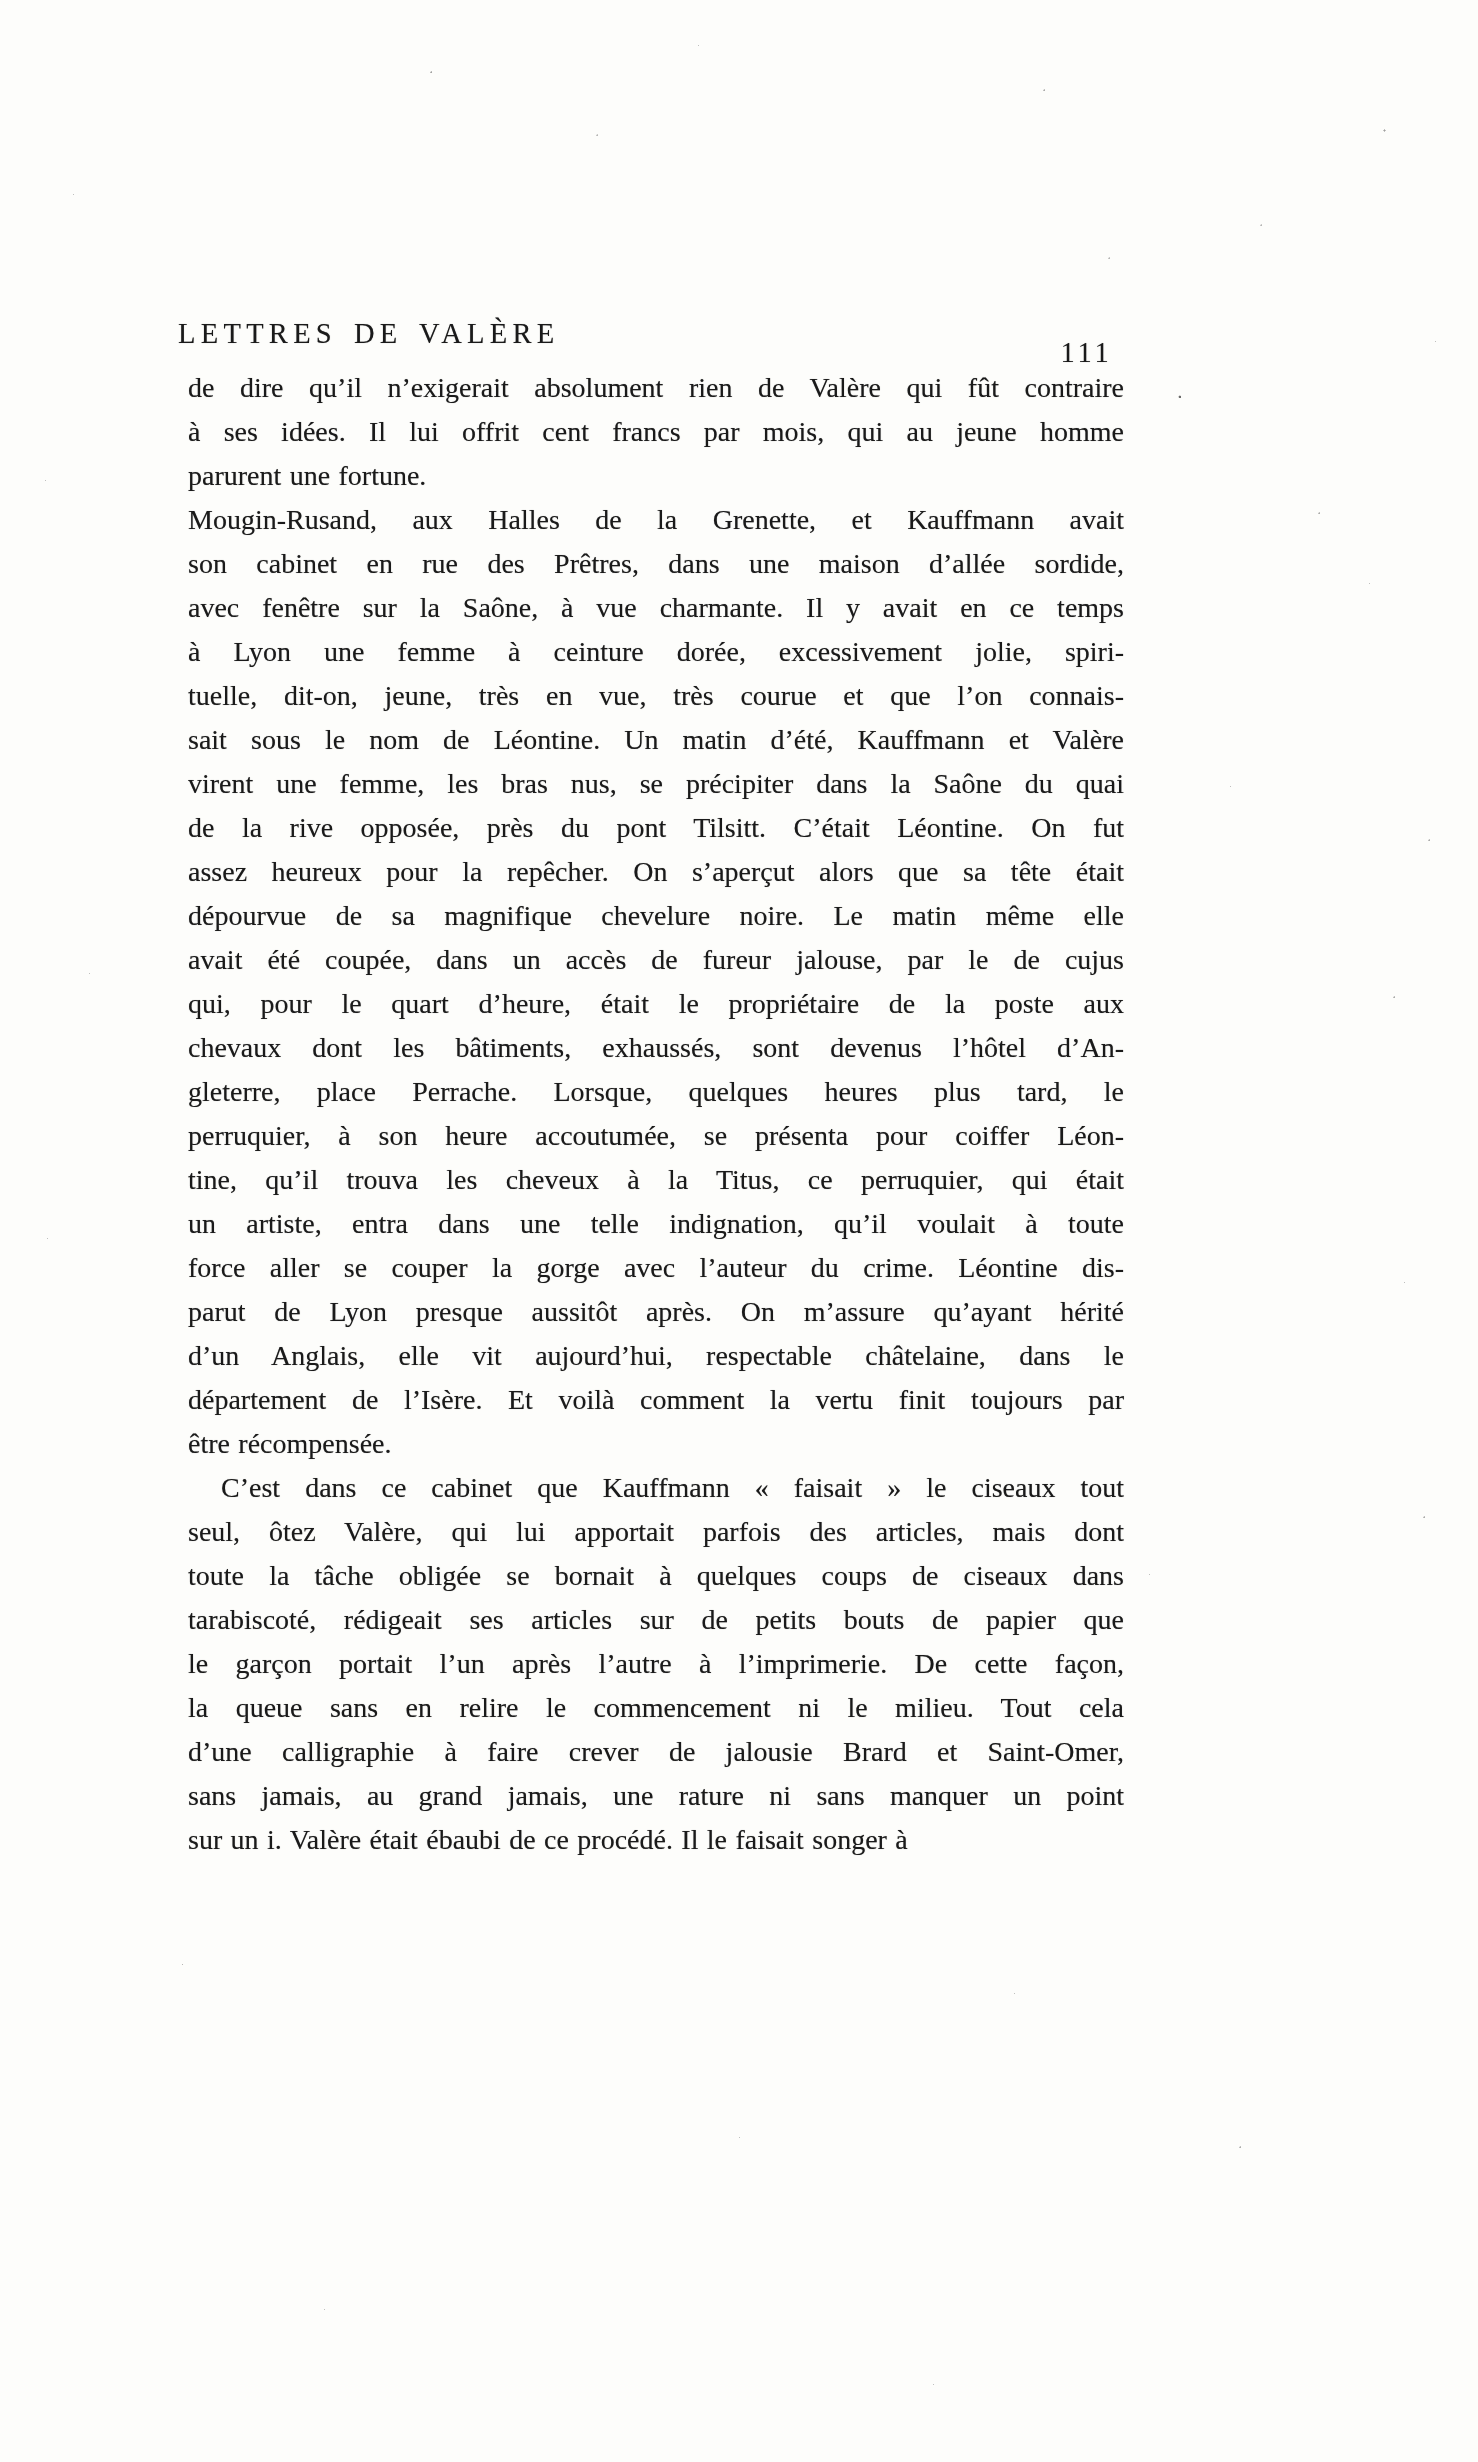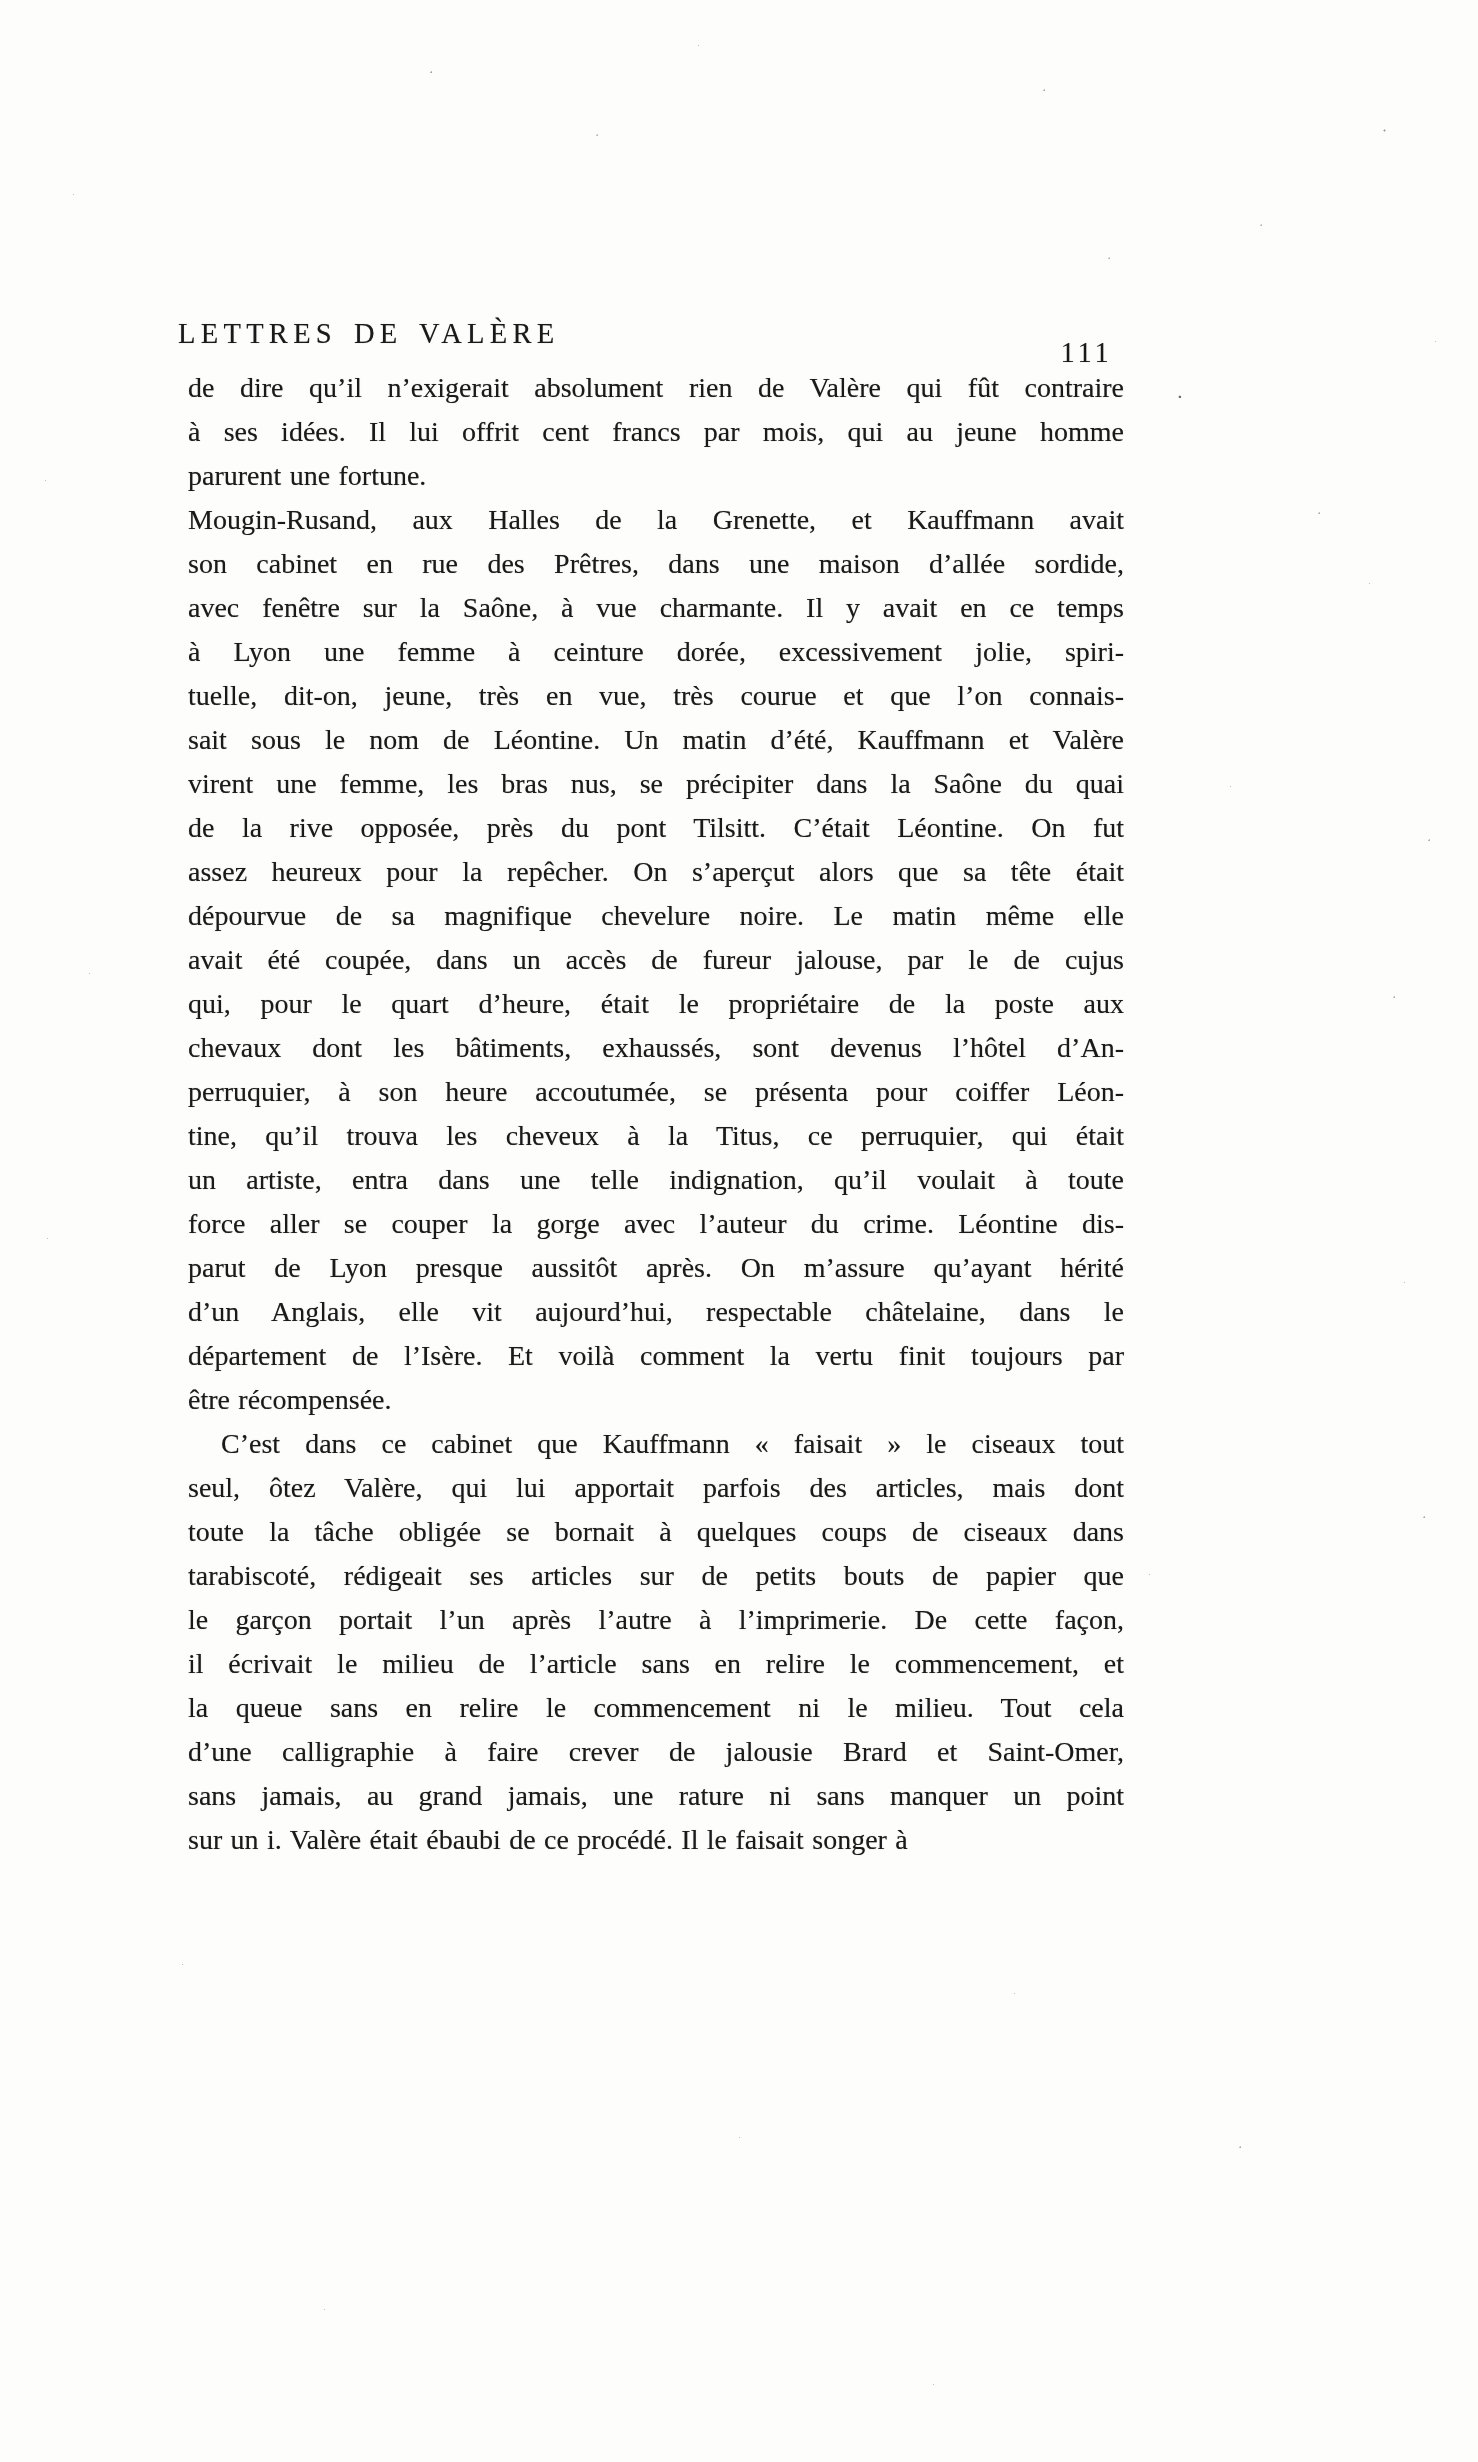--- a/index.html
+++ b/index.html
@@ -137,37 +137,37 @@
       <div class="line">à Lyon une femme à ceinture dorée, excessivement jolie, spiri-</div>
       <div class="line">tuelle, dit-on, jeune, très en vue, très courue et que l’on connais-</div>
       <div class="line">sait sous le nom de Léontine. Un matin d’été, Kauffmann et Valère</div>
       <div class="line">virent une femme, les bras nus, se précipiter dans la Saône du quai</div>
       <div class="line">de la rive opposée, près du pont Tilsitt. C’était Léontine. On fut</div>
       <div class="line">assez heureux pour la repêcher. On s’aperçut alors que sa tête était</div>
       <div class="line">dépourvue de sa magnifique chevelure noire. Le matin même  elle</div>
       <div class="line"><span>avait été coupée, dans un accès de fureur jalouse, par le </span><span class="it">de cujus</span><span></span></div>
       <div class="line">qui, pour le quart d’heure, était le propriétaire de la poste aux</div>
       <div class="line">chevaux dont les bâtiments, exhaussés, sont devenus l’hôtel d’An-</div>
+      <div class="line">gleterre, place Perrache. Lorsque, quelques heures plus tard, le</div>
       <div class="line">perruquier, à son heure accoutumée, se présenta pour coiffer Léon-</div>
       <div class="line">tine, qu’il trouva les cheveux à la Titus, ce perruquier, qui était</div>
       <div class="line">un artiste, entra dans une telle indignation, qu’il voulait à toute</div>
       <div class="line">force aller se couper la gorge avec l’auteur du crime. Léontine dis-</div>
       <div class="line">parut de Lyon presque aussitôt après. On m’assure qu’ayant hérité</div>
       <div class="line">d’un Anglais, elle vit aujourd’hui, respectable châtelaine, dans le</div>
       <div class="line">département de l’Isère. Et voilà comment la vertu finit toujours par</div>
       <div class="line pend">être récompensée.</div>
     </div>
 
     <div>
       <div class="line indent">C’est dans ce cabinet que Kauffmann « faisait » le ciseaux tout</div>
       <div class="line">seul, ôtez Valère, qui lui apportait parfois des articles, mais dont</div>
       <div class="line">toute la tâche obligée se bornait à quelques coups de ciseaux dans</div>
       <div class="line">tarabiscoté, rédigeait ses articles sur de petits bouts de papier que</div>
       <div class="line">le garçon portait l’un après l’autre à l’imprimerie. De cette façon,</div>
-      <div class="line">il écrivait le milieu de l’article sans en relire le commencement, et</div>
       <div class="line">la queue sans en relire le commencement ni le milieu. Tout cela</div>
       <div class="line">d’une calligraphie à faire crever de jalousie Brard et Saint-Omer,</div>
       <div class="line">sans jamais, au grand jamais, une rature ni sans manquer un point</div>
       <div class="line pend"><span>sur un </span><span class="it">i</span><span>. Valère était ébaubi de ce procédé. Il le faisait songer à</span></div>
     </div>
 
   </div>
 </div>
 
 

